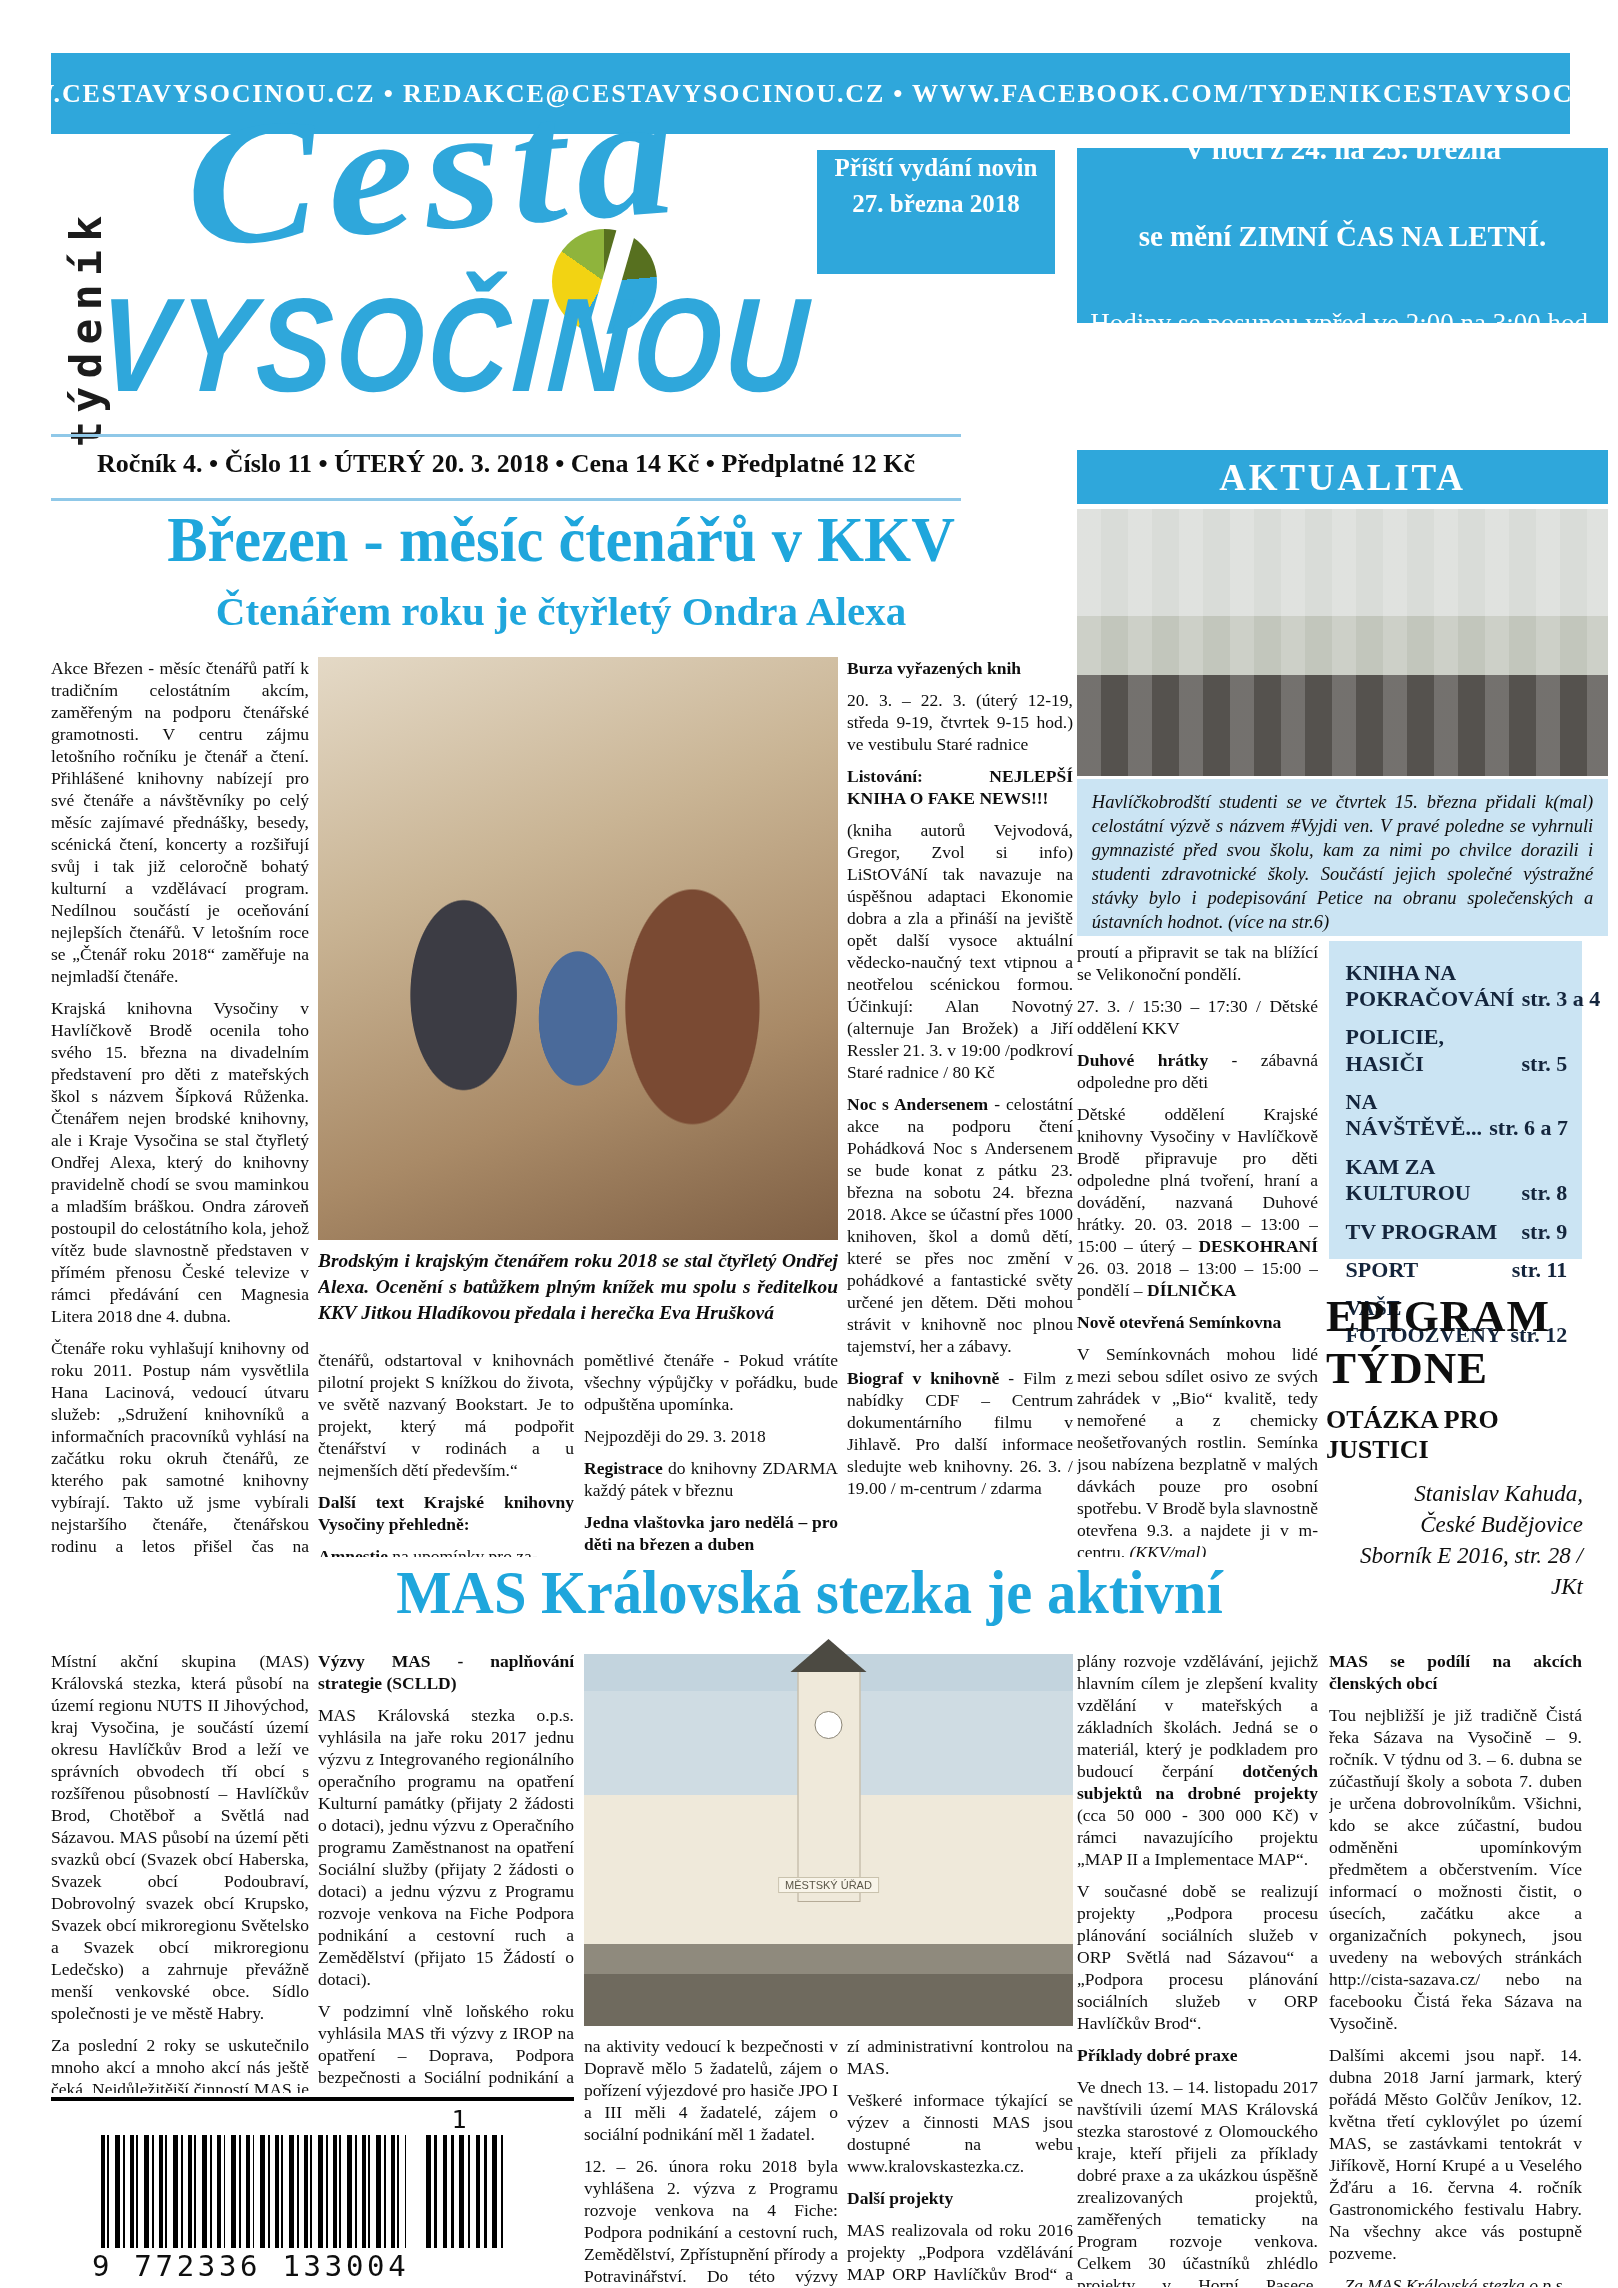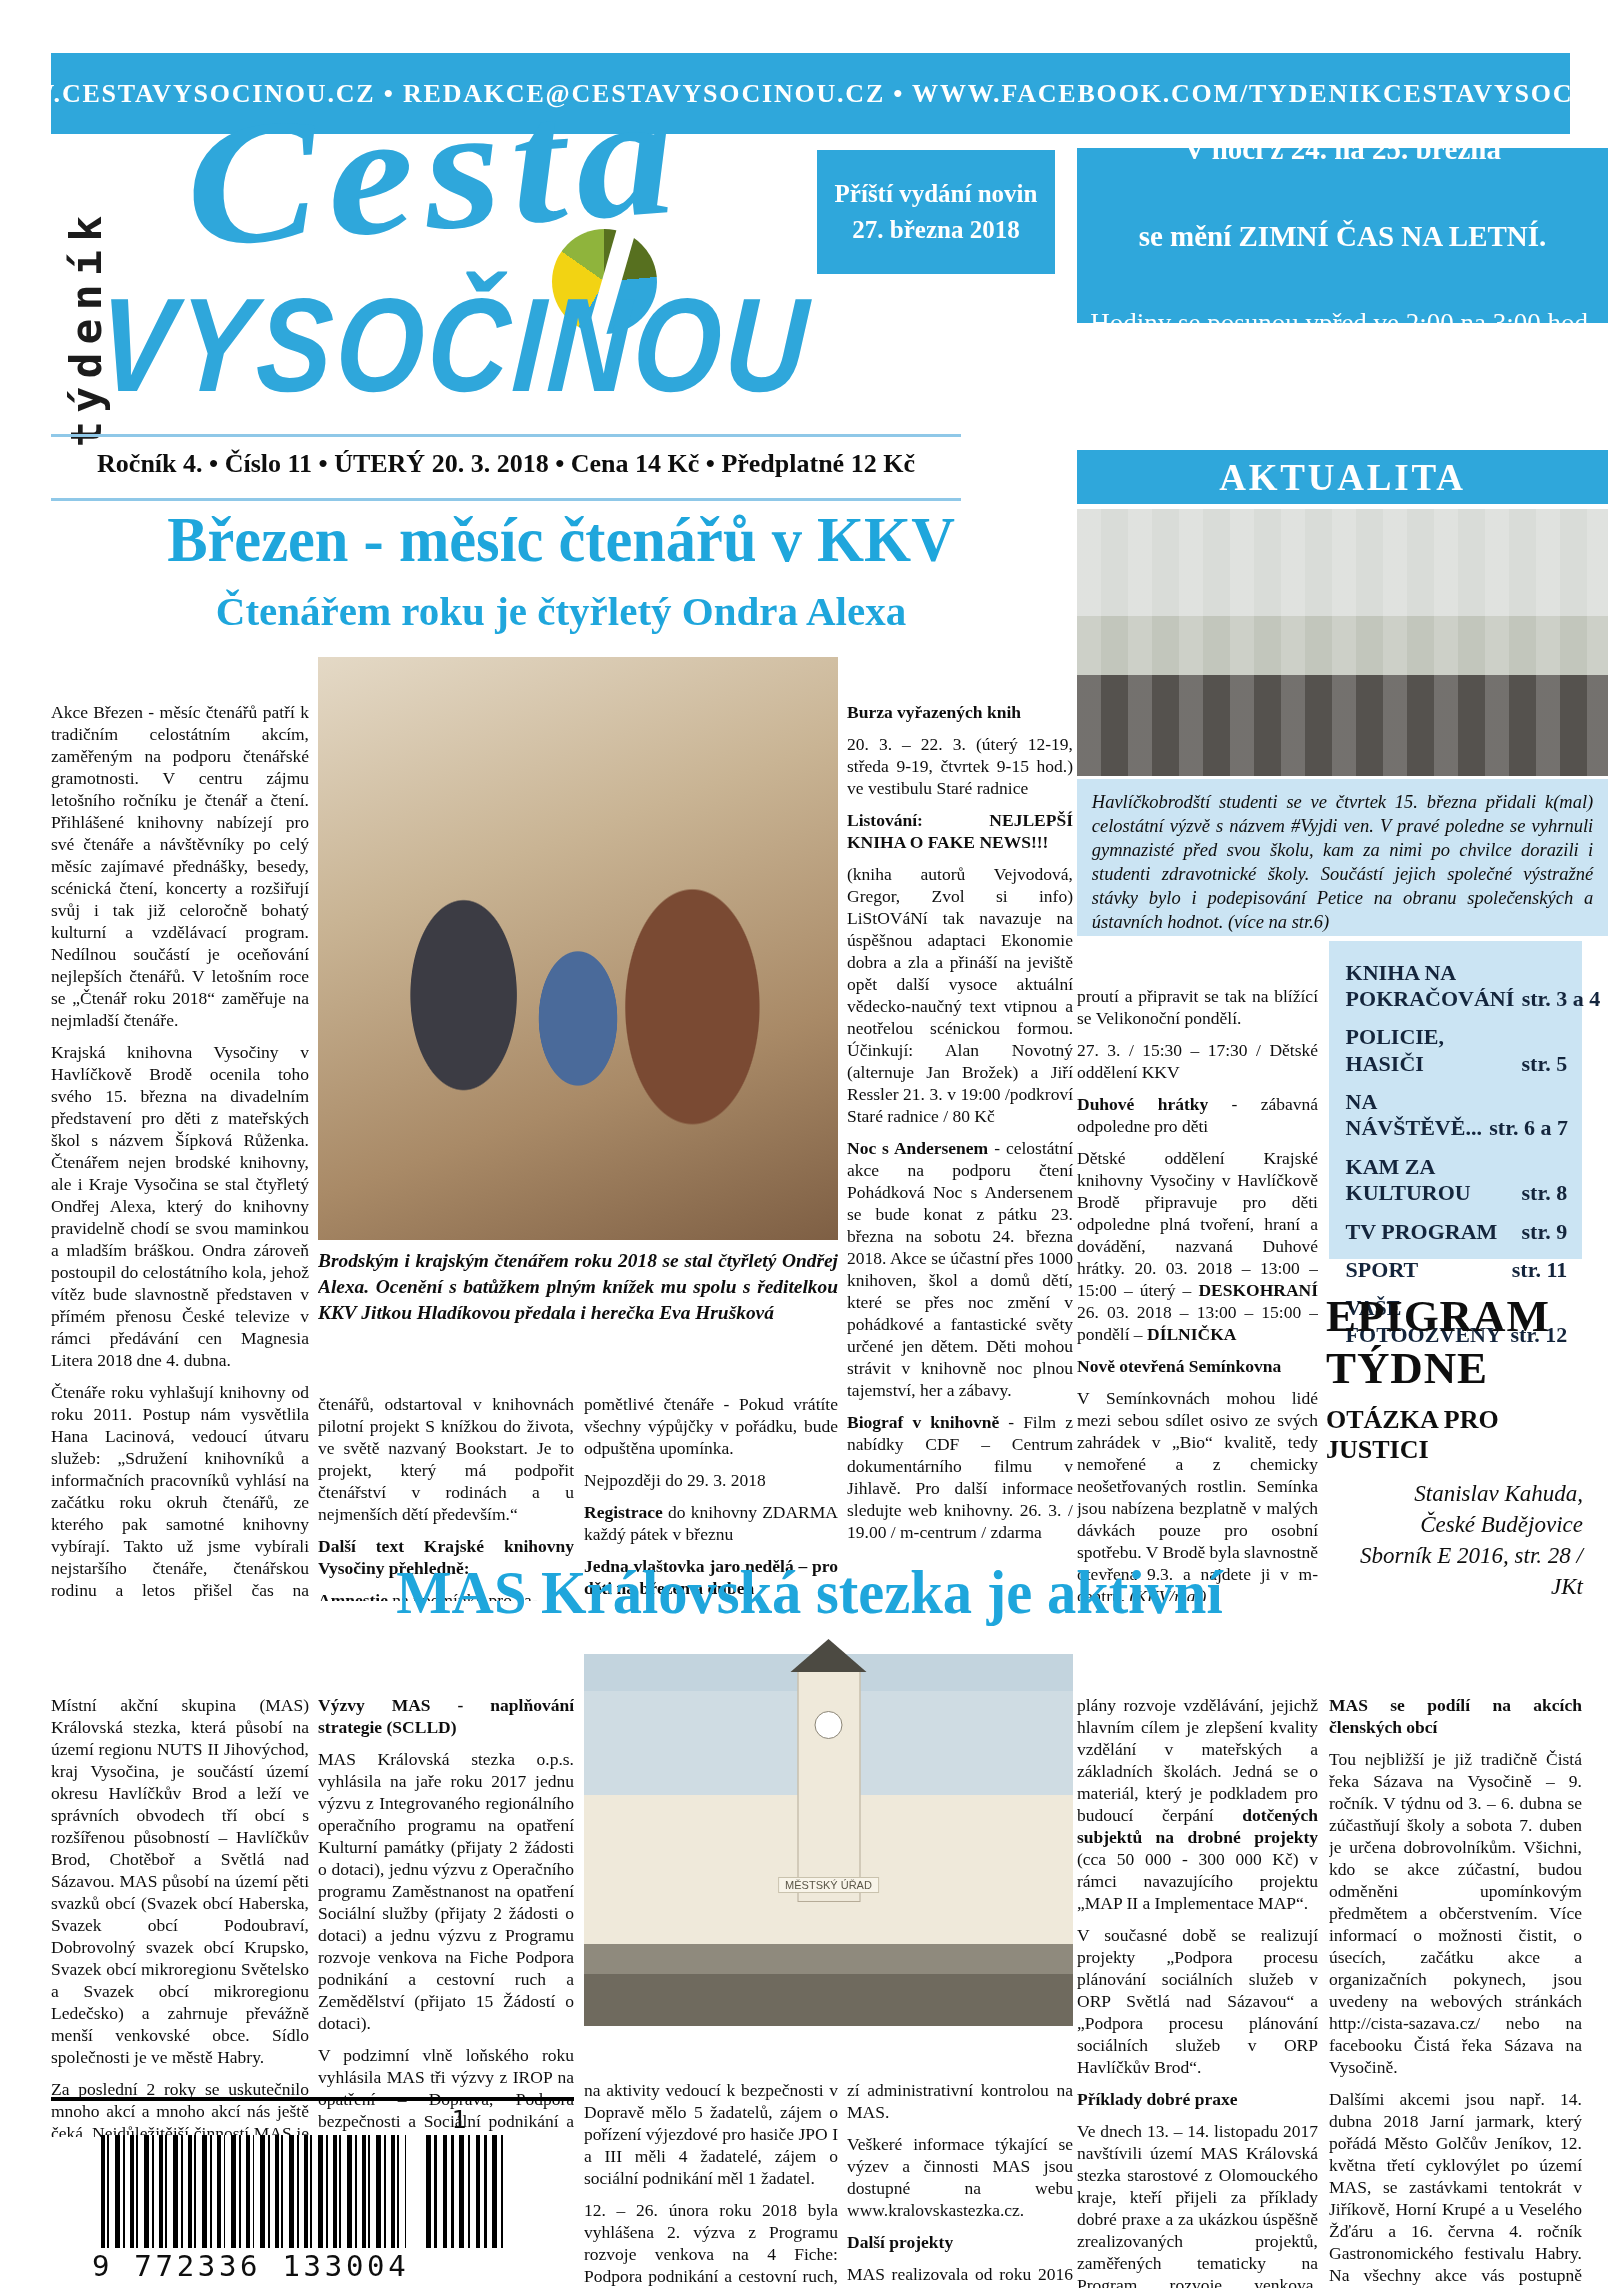--- a/index.html
+++ b/index.html
@@ -21,21 +21,21 @@
     color:var(--blue);transform:rotate(-4deg) scaleX(1.12);transform-origin:left top;letter-spacing:9.2px;z-index:2;}
   .vysocinou{left:103px;top:279px;font-size:113px;line-height:1;font-weight:bold;font-style:italic;
     color:var(--blue);font-family:"Liberation Sans",sans-serif;letter-spacing:3.7px;
     transform:scaleY(1.18) skewX(-4deg);transform-origin:left top;z-index:3;}
   .logo-circle{left:552px;top:229px;width:105px;height:105px;border-radius:50%;z-index:1;
     background:conic-gradient(from 210deg,#F2D313 0 95deg,#8FB43C 95deg 150deg,#57701F 150deg 235deg,#2FA7DB 235deg 360deg);}
   .logo-circle::after{content:"";position:absolute;left:48%;top:-6%;width:18%;height:112%;
     background:#fff;transform:rotate(16deg);}
 
   .box1{left:817px;top:150px;width:238px;height:124px;background:var(--blue);color:#fff;
-    display:flex;flex-direction:column;align-items:center;justify-content:center;
+    display:flex;flex-direction:column;align-items:center;
     font-weight:bold;font-size:25px;line-height:1.45;text-align:center;}
   .box2{left:1077px;top:148px;width:531px;height:175px;background:var(--blue);color:#fff;
     display:flex;flex-direction:column;align-items:center;justify-content:center;
     text-align:center;line-height:1.5;gap:44px;}
   .box2 .b{font-weight:bold;font-size:29px;}
   .box2 .n{font-size:27px;}
 
   .rule-blue{height:2.8px;background:#8FC8E8;}
   .dateline{left:51px;top:449px;width:910px;text-align:center;font-weight:bold;font-size:26px;}
 
@@ -47,21 +47,21 @@
   .akt-caption{left:1077px;top:779px;width:531px;height:157px;background:var(--lblue);
     padding:11px 14.8px;font-style:italic;font-size:18.5px;line-height:24px;text-align:justify;}
   .akt-caption .credit{float:right;font-style:italic;}
 
   .h1a{left:55px;top:509px;width:1012px;text-align:center;color:var(--hblue);font-weight:bold;
     font-size:63px;line-height:1;transform:scaleX(.96);transform-origin:center;}
   .h1b{left:55px;top:589px;width:1012px;text-align:center;color:var(--hblue);font-weight:bold;
     font-size:41px;line-height:1.1;}
 
   .col{position:absolute;box-sizing:border-box;font-size:17.5px;line-height:22px;
-    text-align:justify;overflow:hidden;margin-top:44px;}
+    text-align:justify;overflow:hidden;}
   .col p{margin:0 0 10px 0;}
   .col p.bh{font-weight:bold;}
 
   .a1c1{left:51px;top:657px;width:258px;height:900px;}
   .photo1{left:318px;top:657px;width:520px;height:583px;
     background:radial-gradient(88px 157px at 28% 58%,#3c3c44 0 60%,rgba(0,0,0,0) 61%),
       radial-gradient(111px 194px at 72% 60%,#7a4a33 0 60%,rgba(0,0,0,0) 61%),
       radial-gradient(65px 111px at 50% 62%,#4a6a9a 0 60%,rgba(0,0,0,0) 61%),
       linear-gradient(160deg,#e4d9c6 0%,#c9b494 35%,#a98a67 70%,#7e5f44 100%);}
   .cap1{left:318px;top:1248px;width:520px;height:94px;font-weight:bold;font-style:italic;

